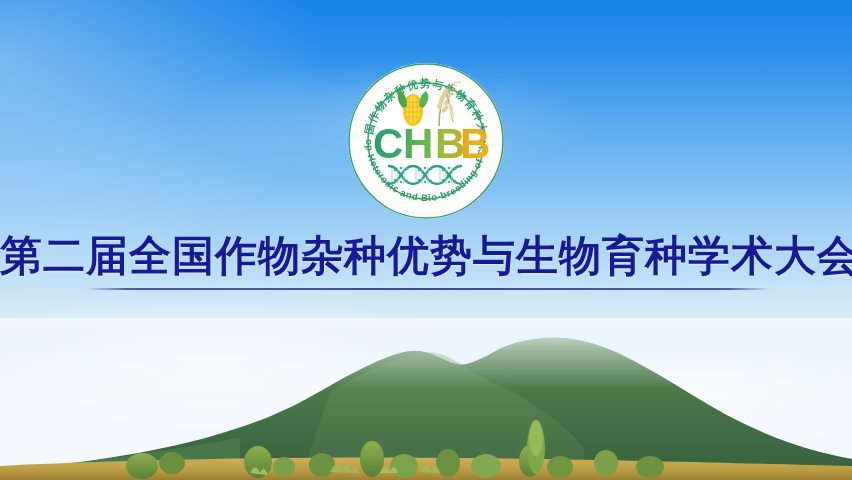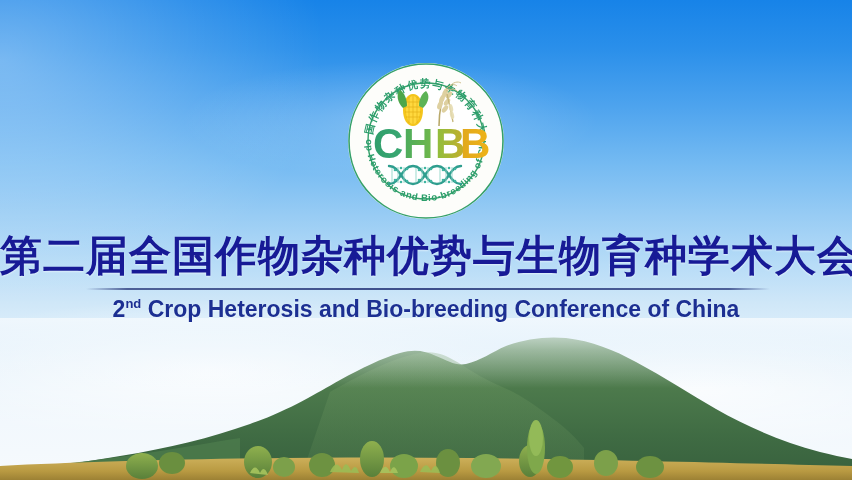--- a/index.html
+++ b/index.html
@@ -348,16 +348,15 @@
           <line x1="65" y1="5" x2="65" y2="21"></line>
         </g>
       </g>
     </svg>
   </div>
 
   <div class="title-main">第二届全国作物杂种优势与生物育种学术大会</div>
 
   <div class="divider"></div>
 
-  <div class="title-en"><span>2</span><sup>nd</sup><span> Crop Heterosis and Bio-breeding Conference of China</span></div>
 
 
 </div>
 
 </body></html>

